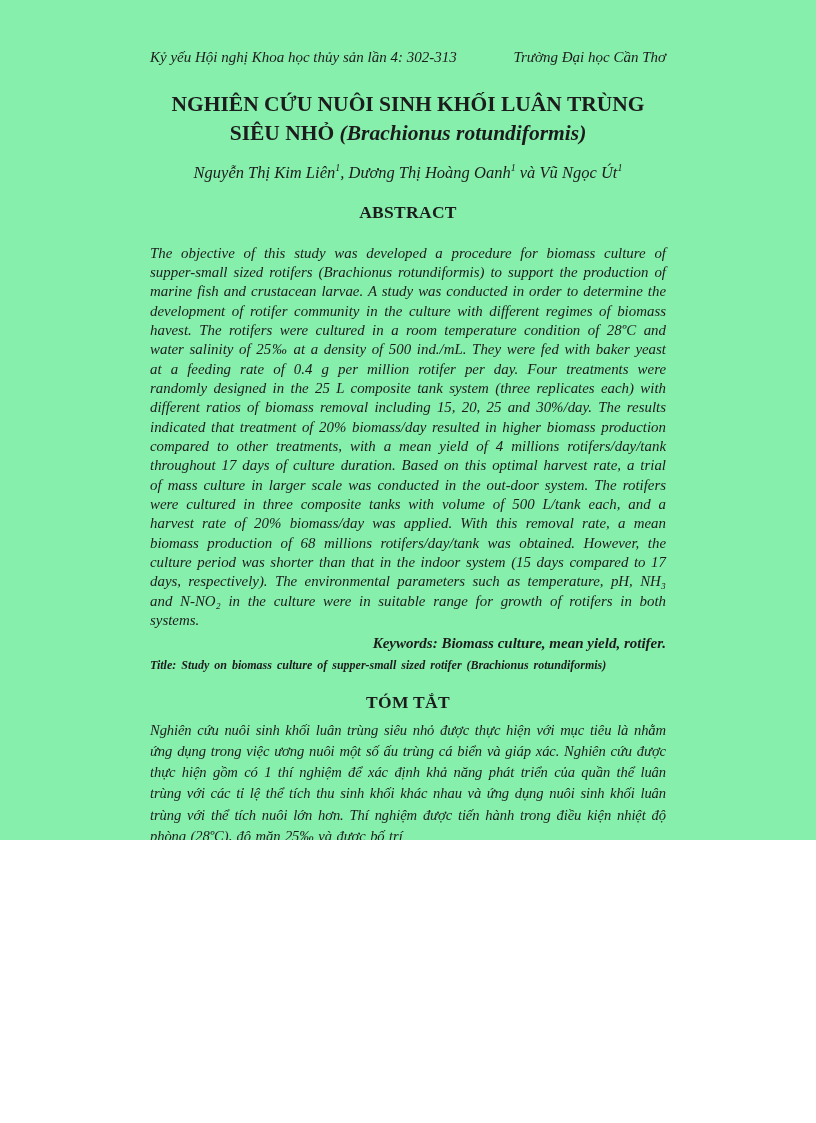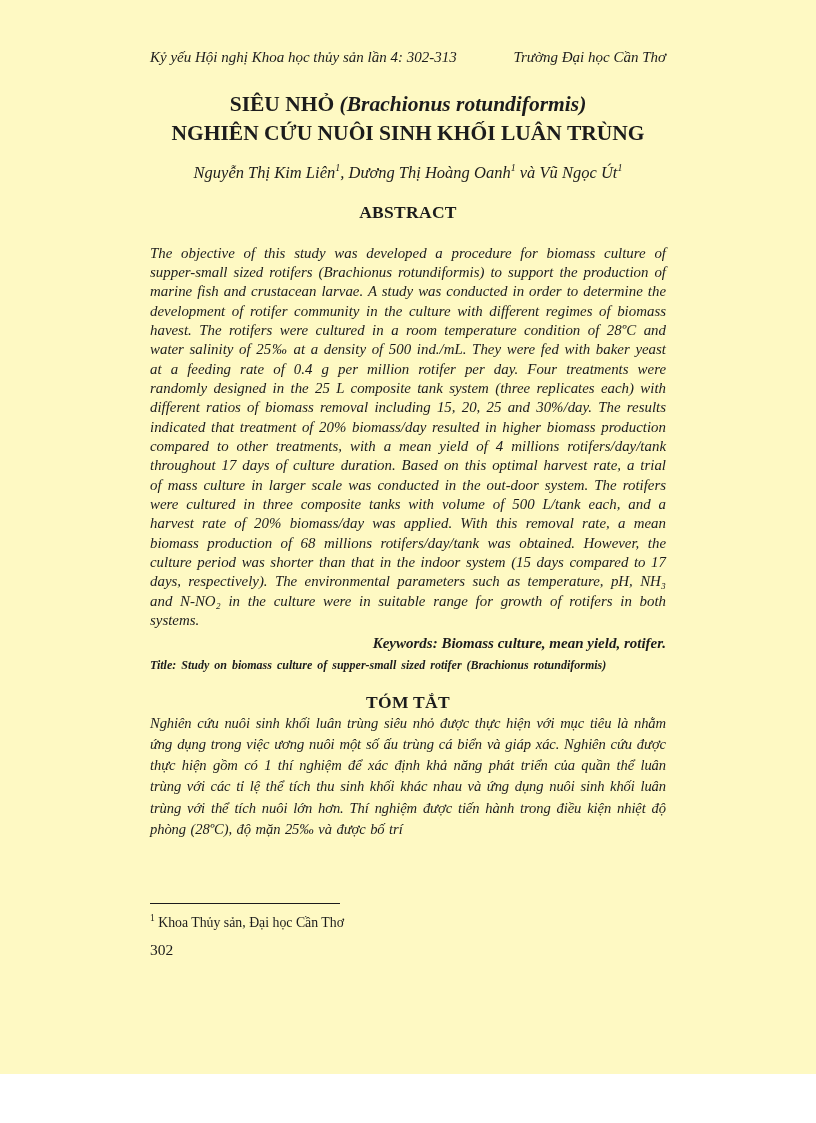--- a/index.html
+++ b/index.html
@@ -1,20 +1,20 @@
 <!DOCTYPE html>
 <html><head>
 <meta charset="utf-8">
 <style>
   html, body { margin: 0; padding: 0; background: #ffffff; }
   .page {
     position: relative;
     width: 816px;
-    height: 1074px;
-    background: #fef9c3;
+    height: 840px;
+    background: #86efac;
     color: #1c1c1c;
     font-family: "Liberation Serif", "DejaVu Serif", serif;
     overflow: hidden;
     box-sizing: border-box;
   }
   .content {
     position: absolute;
     left: 150px;
     top: 0;
     width: 516px;
@@ -71,21 +71,21 @@
     margin-top: 2px;
     font-style: italic;
     font-weight: bold;
     font-size: 12px;
     line-height: 20.5px;
     text-align: justify;
     word-spacing: 2px;
   }
   .tomtat-heading { margin-top: 15px; }
   .tomtat-body {
-    margin-top: 0;
+    margin-top: 7px;
     font-style: italic;
     font-size: 14.6px;
     line-height: 21.2px;
     text-align: justify;
     word-spacing: 1px;
     letter-spacing: -0.1px;
   }
   .footnote-block {
     position: absolute;
     left: 150px;
@@ -111,22 +111,22 @@
 
 <div class="page">
   <div class="content">
 
     <div class="running-header">
       <span>Kỷ yếu Hội nghị Khoa học thủy sản lần 4: 302-313</span>
       <span>Trường Đại học Cần Thơ</span>
     </div>
 
     <h1 class="paper-title" style="margin-bottom:0;">
+      <div><span>NGHIÊN CỨU NUÔI SINH KHỐI LUÂN TRÙNG</span></div>
       <div><span>SIÊU NHỎ </span><span class="species">(Brachionus rotundiformis)</span></div>
-      <div><span>NGHIÊN CỨU NUÔI SINH KHỐI LUÂN TRÙNG</span></div>
     </h1>
 
     <div class="authors">
       <span>Nguyễn Thị Kim Liên</span><sup>1</sup><span>, </span><span>Dương Thị Hoàng Oanh</span><sup>1</sup><span> và </span><span>Vũ Ngọc Út</span><sup>1</sup>
     </div>
 
     <div class="section-heading">ABSTRACT</div>
 
     <p class="abstract-body" style="margin-bottom:0;">The objective of this study was developed a procedure for biomass culture of supper-small sized rotifers (Brachionus rotundiformis) to support the production of marine fish and crustacean larvae. A study was conducted in order to determine the development of rotifer community in the culture with different regimes of biomass havest. The rotifers were cultured in a room temperature condition of 28ºC and water salinity of 25‰ at a density of 500 ind./mL. They were fed with baker yeast at a feeding rate of 0.4 g per million rotifer per day. Four treatments were randomly designed in the 25 L composite tank system (three replicates each) with different ratios of biomass removal including 15, 20, 25 and 30%/day. The results indicated that treatment of 20% biomass/day resulted in higher biomass production compared to other treatments, with a mean yield of 4 millions rotifers/day/tank throughout 17 days of culture duration. Based on this optimal harvest rate, a trial of mass culture in larger scale was conducted in the out-door system. The rotifers were cultured in three composite tanks with volume of 500 L/tank each, and a harvest rate of 20% biomass/day was applied. With this removal rate, a mean biomass production of 68 millions rotifers/day/tank was obtained. However, the culture period was shorter than that in the indoor system (15 days compared to 17 days, respectively). The environmental parameters such as temperature, pH, NH₃ and N-NO₂ in the culture were in suitable range for growth of rotifers in both systems.</p>
 

